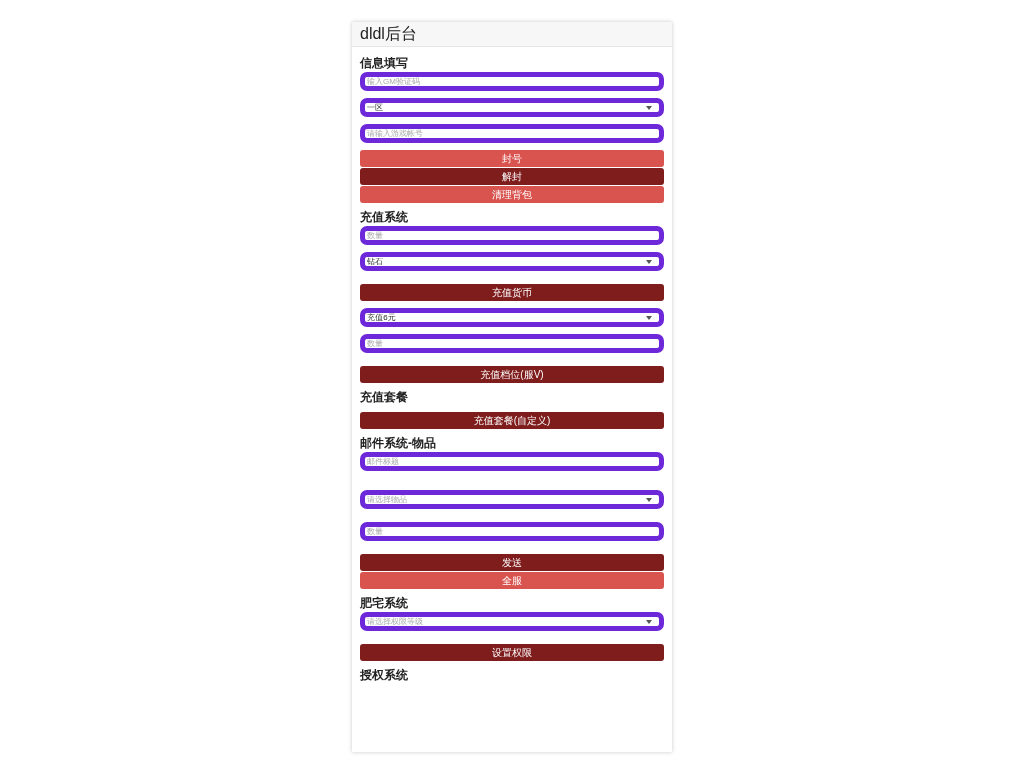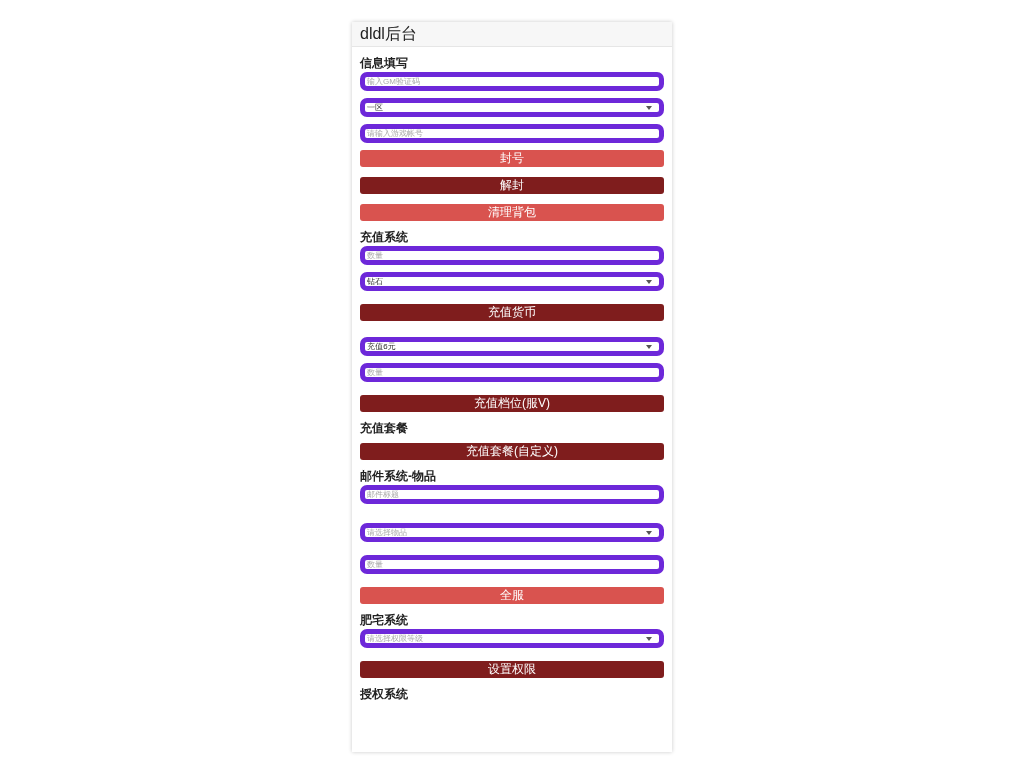--- a/index.html
+++ b/index.html
@@ -90,26 +90,26 @@
     border-right: 3px solid transparent;
     border-top: 4px solid #555;
   }
   .btn {
     width: 100%;
     box-sizing: border-box;
     height: 17px;
     border: none;
     border-radius: 3px;
     color: #ffffff;
-    font-size: 12px;
+    font-size: 10px;
     font-family: "Liberation Sans", sans-serif;
     display: flex;
     align-items: center;
     justify-content: center;
-    margin-bottom: 10px;
+    margin-bottom: 1px;
     cursor: pointer;
   }
   .btn-blue { background: #7f1d1d; }
   .btn-red { background: #d9534f; }
   .spacer-6 { height: 6px; }
 </style>
 </head>
 <body>
 
 <div class="page-wrap">
@@ -175,20 +175,21 @@
       <div class="spacer-6"></div>
       <div class="field select">
         <span>请选择物品</span>
         <span class="caret"></span>
       </div>
 
       <div class="spacer-6"></div>
       <div class="field">数量</div>
 
       <div class="spacer-6"></div>
+      <div class="btn btn-blue">发送</div>
       <div class="btn btn-red">全服</div>
 
       <div class="section-label">肥宅系统</div>
 
       <div class="field select">
         <span>请选择权限等级</span>
         <span class="caret"></span>
       </div>
 
       <div class="spacer-6"></div>

